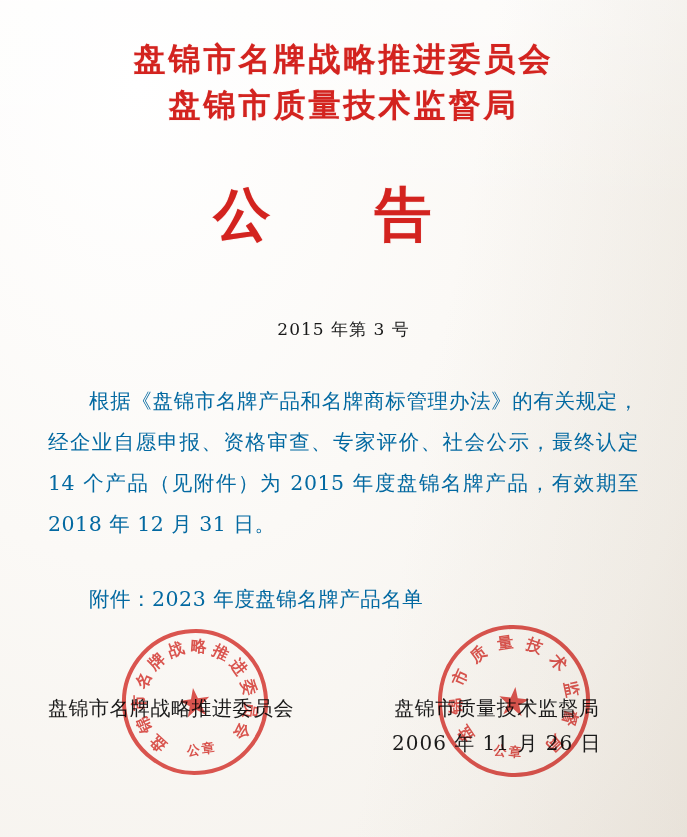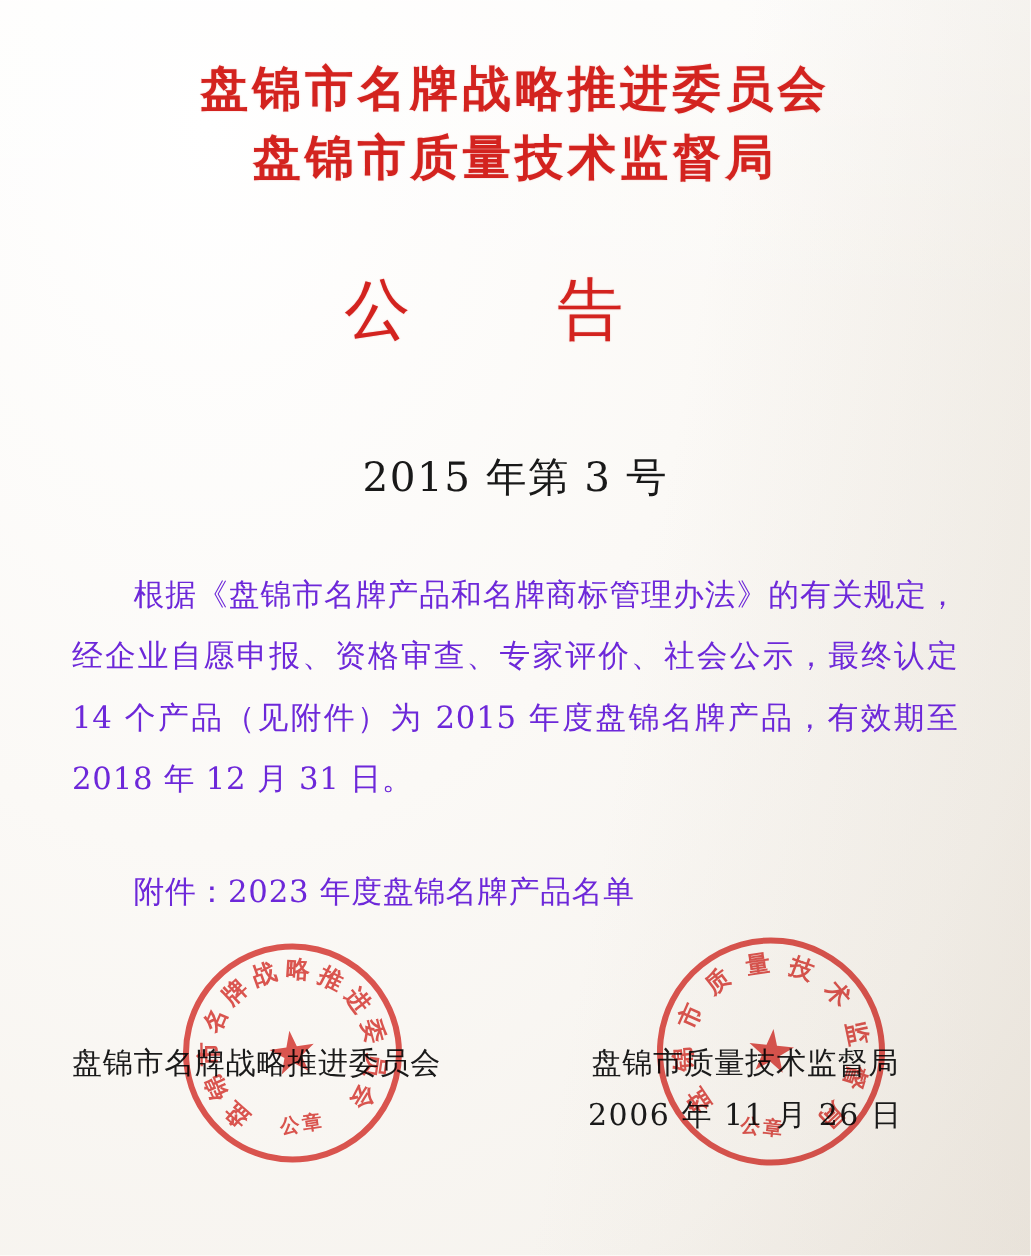--- a/index.html
+++ b/index.html
@@ -52,44 +52,44 @@
     text-shadow: 0 0 1px rgba(211,35,31,0.35);
   }
 
   
   .title-wrap {
     text-align: center;
     margin-top: 48px;
   }
   .title {
     color: #d3231f;
-    font-weight: normal;
-    font-size: 44px;
+    font-weight: bold;
+    font-size: 57px;
     letter-spacing: 42px;
     font-family: "DejaVu Sans", "Liberation Sans", sans-serif;
     text-shadow: 0 0 1px rgba(211,35,31,0.35);
   }
 
   
   .docnum {
     text-align: center;
     margin-top: 64px;
-    font-size: 27px;
+    font-size: 17px;
     letter-spacing: 1px;
     color: #191919;
   }
 
   
   .body-block {
     margin: 40px 48px 0 48px;
     font-size: 20.5px;
     line-height: 2.0;
     text-align: justify;
     text-justify: inter-ideograph;
-    color: #6d28d9;
+    color: #0369a1;
     letter-spacing: 0.5px;
   }
   .indent {
     text-indent: 2em;
   }
   .para-gap {
     margin-top: 22px;
   }
   .attach {
     margin-top: 34px;

